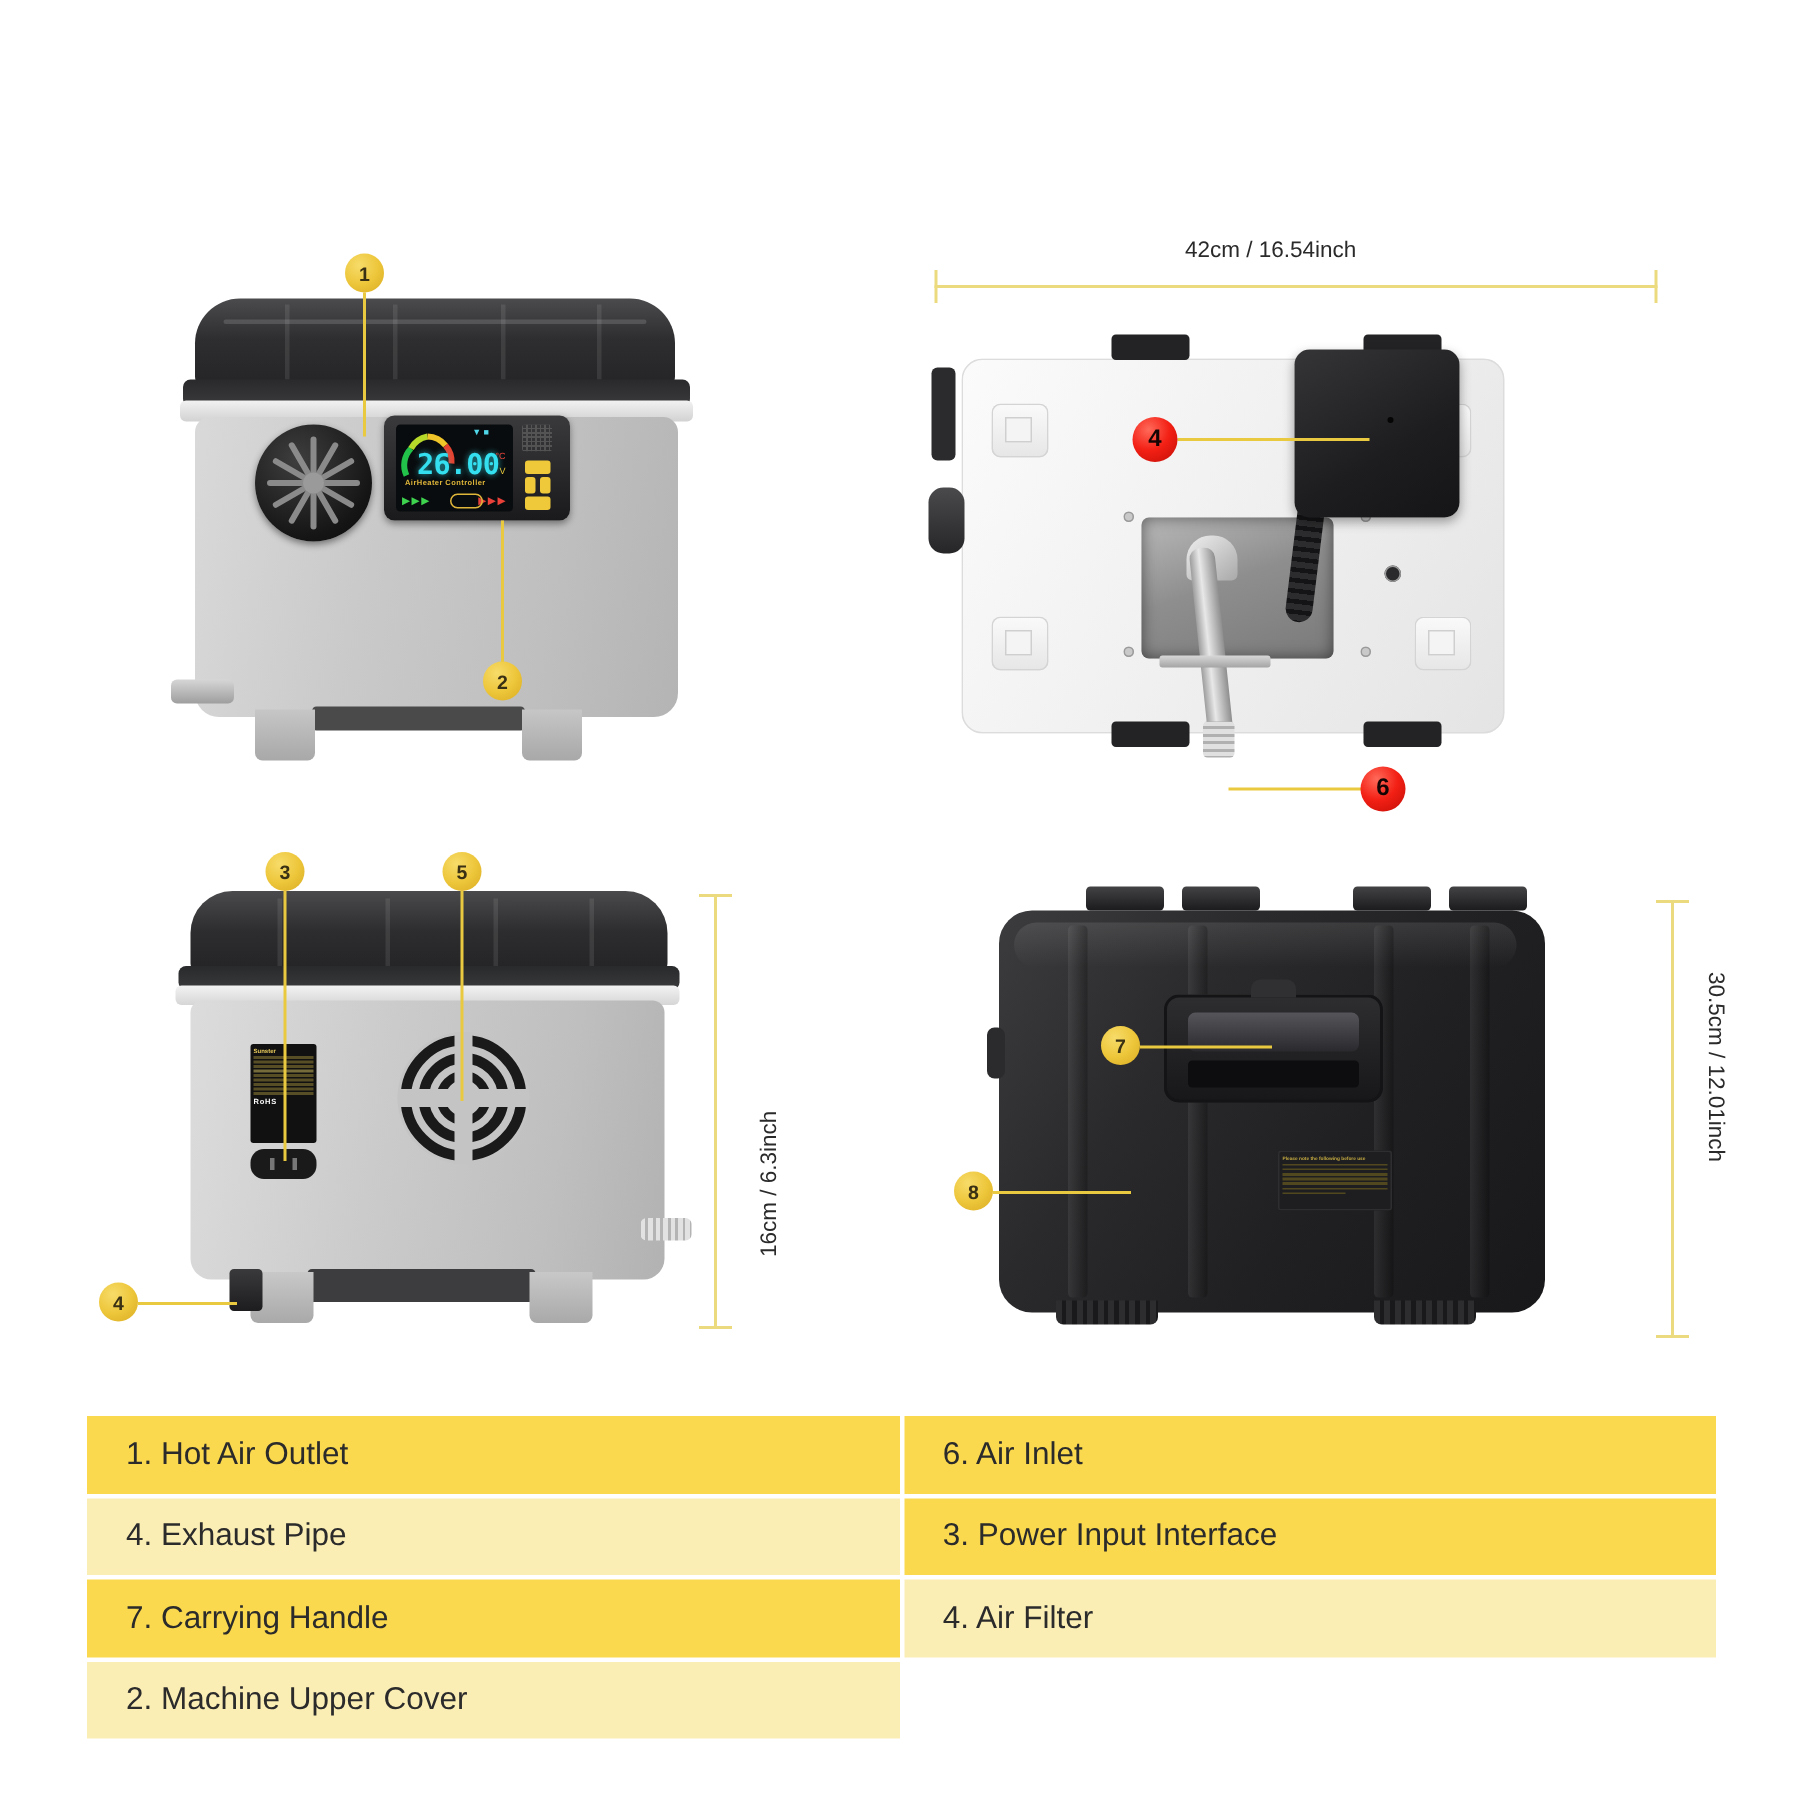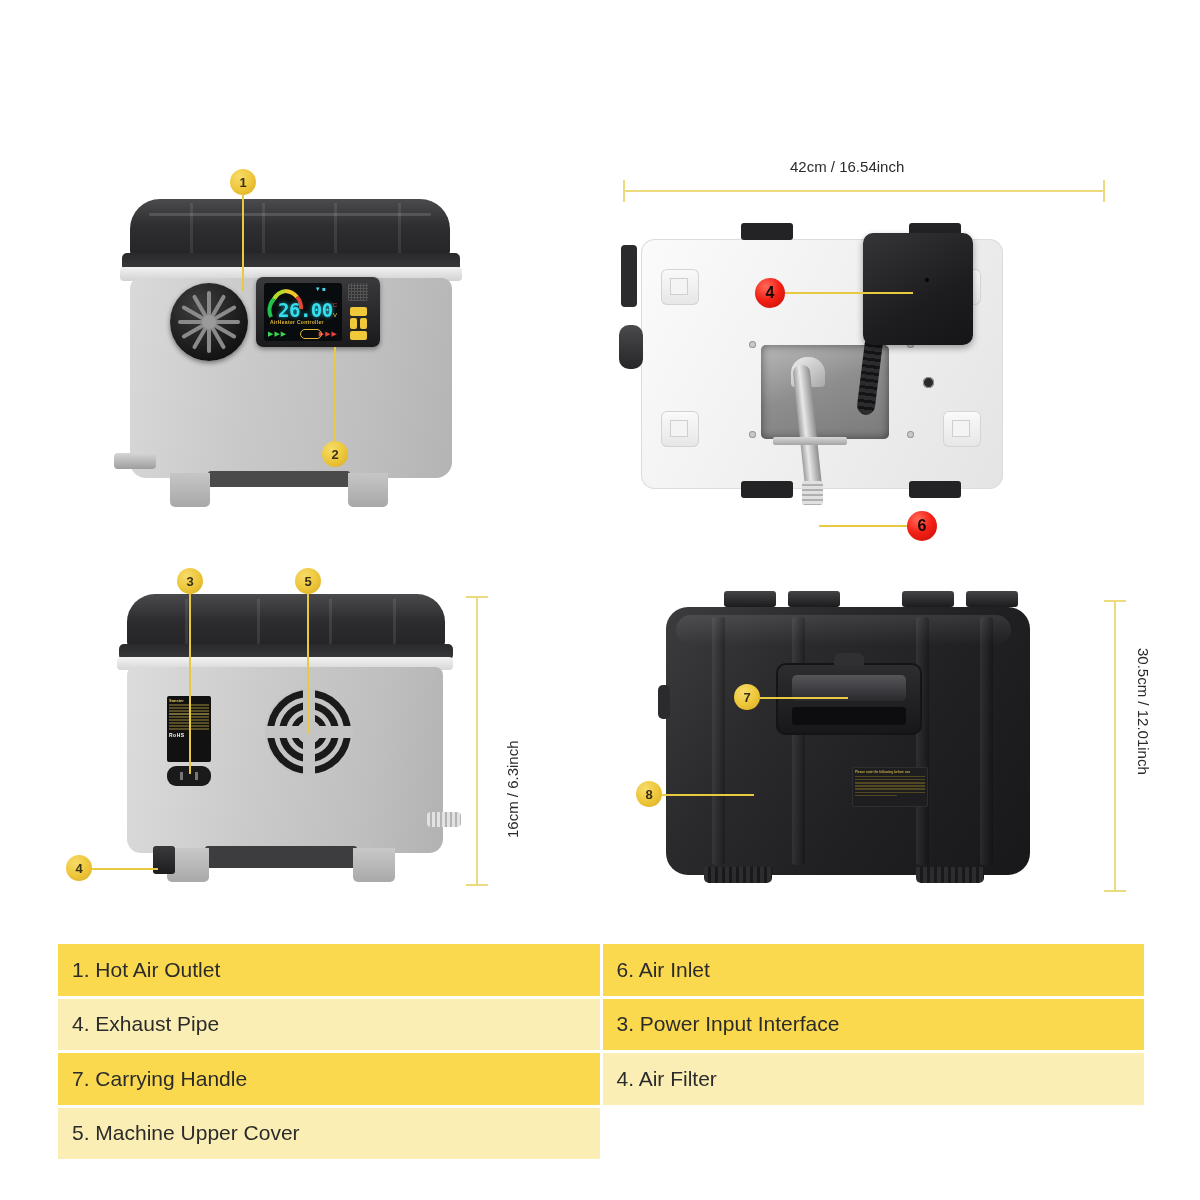--- a/index.html
+++ b/index.html
@@ -326,21 +326,21 @@
     left: 58px; top: 944px; width: 1086px; height: 215px;
     display: grid;
     grid-template-columns: 1fr 1fr;
     grid-template-rows: repeat(4, 1fr);
     column-gap: 3px;
     row-gap: 3px;
     background: #ffffff;
   }
   .legend-cell {
     display: flex; align-items: center;
-    padding-left: 14px;
+    padding-left: 26px;
     font-size: 21px;
     color: #2b2b2b;
     font-family: "Liberation Sans", sans-serif;
   }
   .legend-cell.dark { background: #fad94f; }
   .legend-cell.light { background: #fbeeb5; }
 </style>
 </head>
 <body>
 
@@ -576,16 +576,16 @@
     <div class="dimtext vert-right" style="left:1152px; top:648px;">30.5cm / 12.01inch</div>
   </div>
 
   <div id="legend">
     <div class="legend-cell dark">1. Hot Air Outlet</div>
     <div class="legend-cell dark">6. Air Inlet</div>
     <div class="legend-cell light">4. Exhaust Pipe</div>
     <div class="legend-cell dark">3. Power Input Interface</div>
     <div class="legend-cell dark">7. Carrying Handle</div>
     <div class="legend-cell light">4. Air Filter</div>
-    <div class="legend-cell light">5. Machine Upper Cover</div>
+    <div class="legend-cell light">2. Machine Upper Cover</div>
   </div>
 
 </div>
 
 </body></html>

